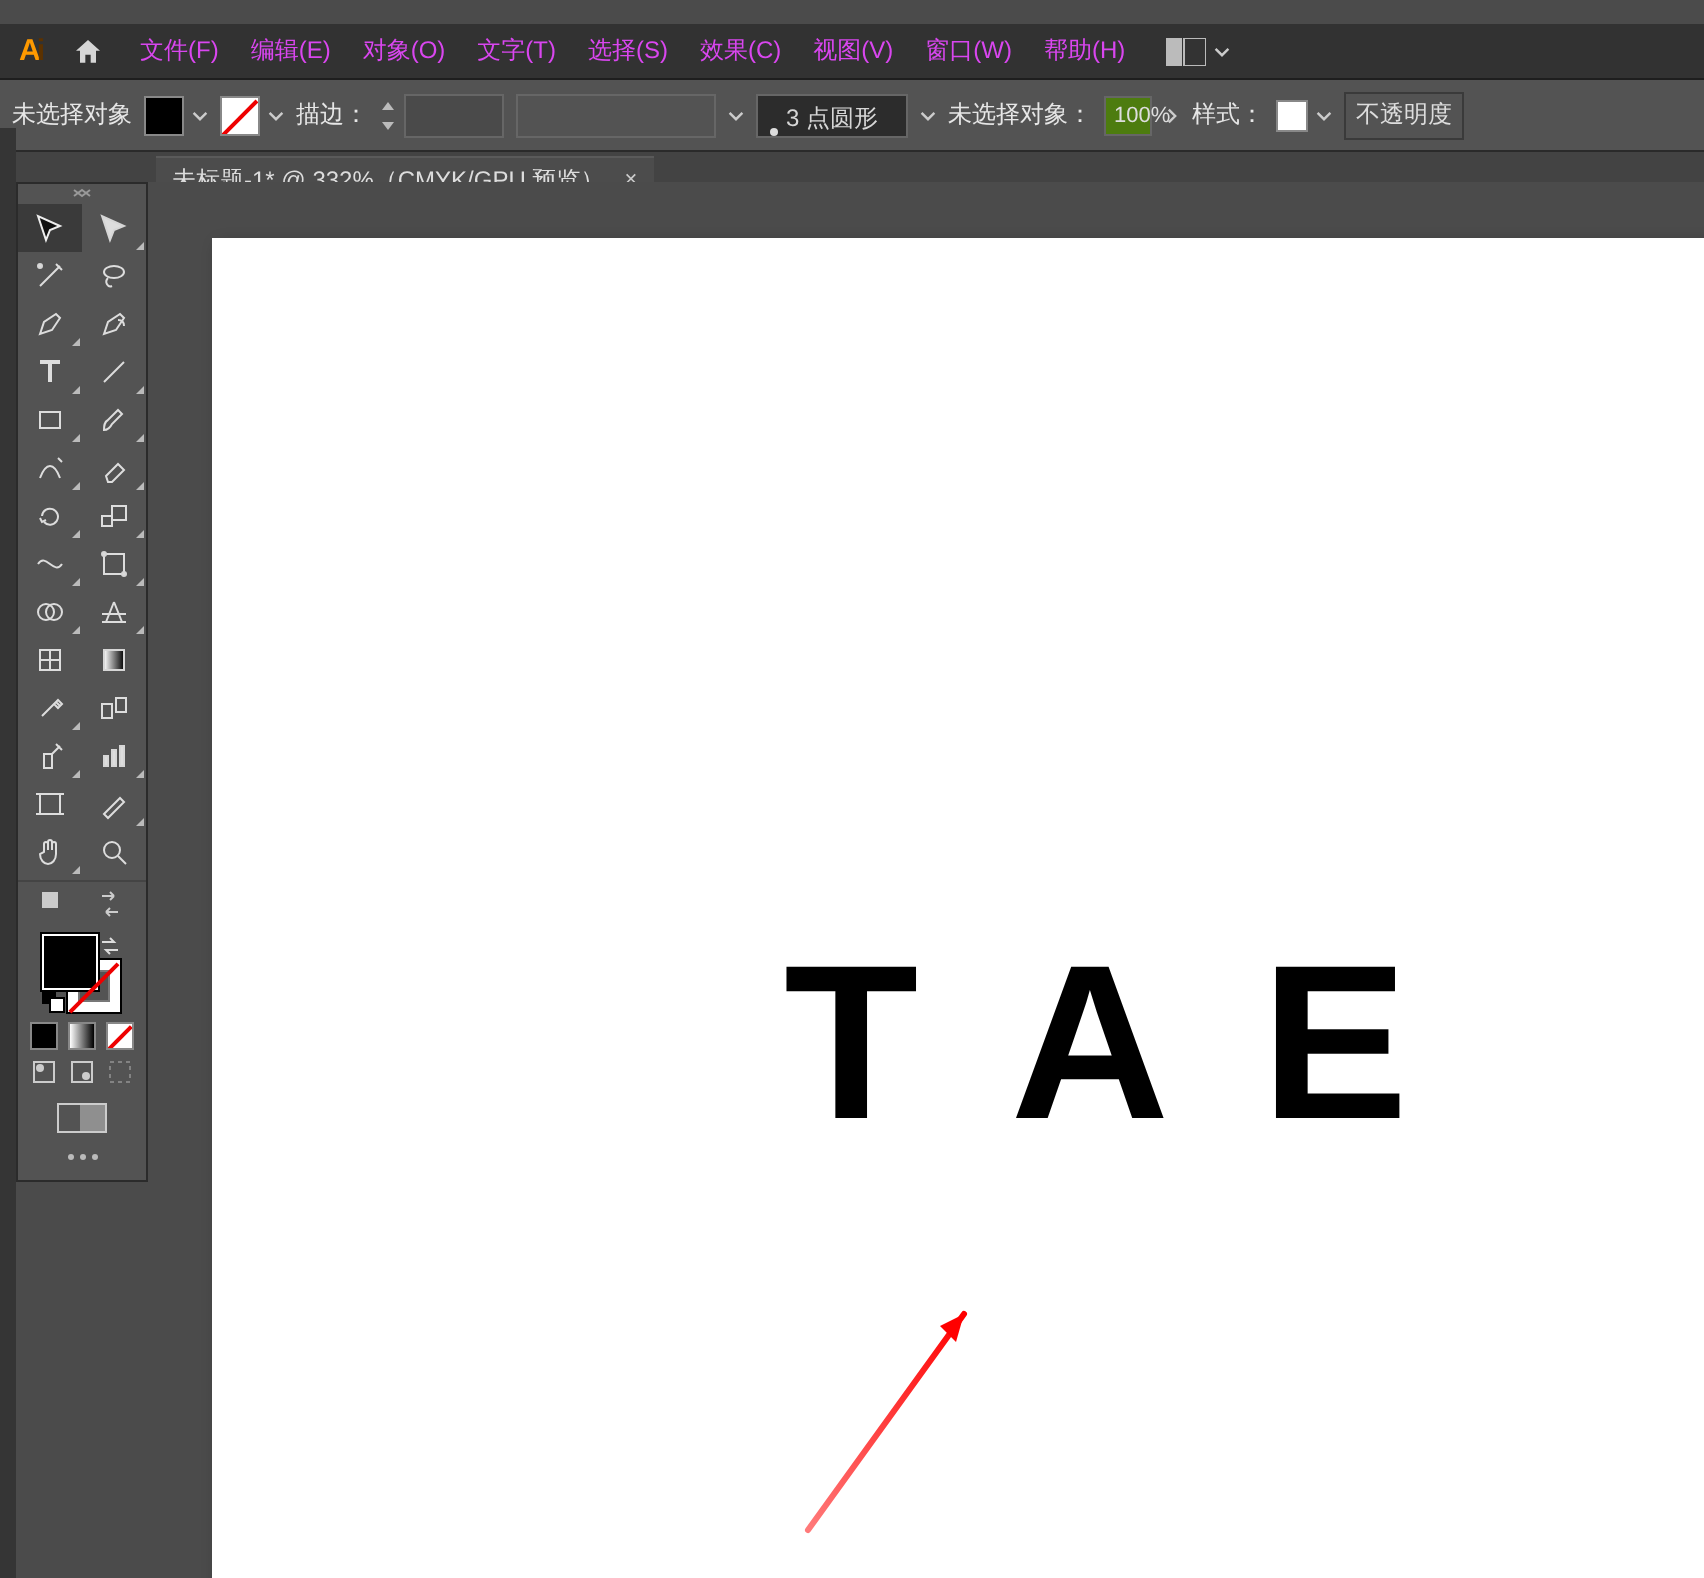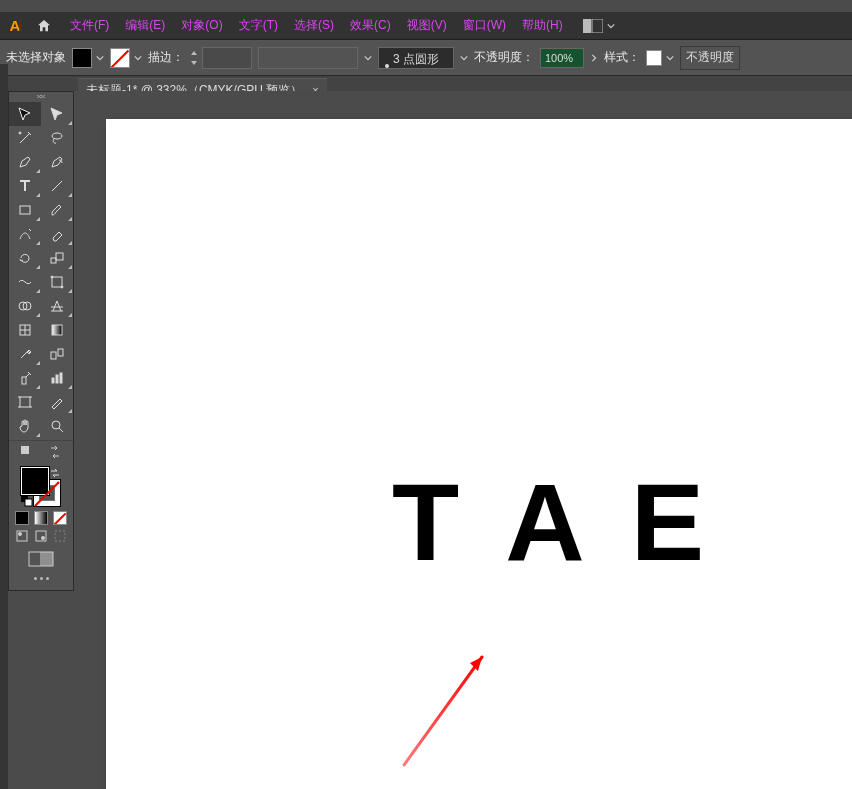--- a/index.html
+++ b/index.html
@@ -19,21 +19,21 @@
   
   .ctrlbar { height: 36px; background: #535353; display:flex; align-items:center; padding: 0 6px; border-bottom: 1px solid #2a2a2a; gap: 6px;}
   .ctrlbar .label { color: #e6e6e6; font-size: 12px; white-space:nowrap;}
   .swatch { width:20px; height:20px; border:1px solid #888; display:inline-block; }
   .swatch.black { background:#000; }
   .chev-s { width:8px; height:8px; }
   .drop-pair { display:flex; align-items:center; gap:4px;}
   .stroke-wide-select { width:50px; height:22px; background:#4a4a4a; border:1px solid #666; display:flex; align-items:center; padding-left:4px; position:relative;}
   .wide-drop { width:100px; height:22px; background:#535353; border:1px solid #666;}
   .style-drop { width:76px; height:22px; background:#2c2c2c; border:1px solid #666; display:flex; align-items:flex-end; padding:0 6px; gap:4px;}
-  .opac-box { width:44px; height:20px; background:#14532d; border:1px solid #666; color:#ddd; display:flex; align-items:center; padding:0 4px; font-size:11px;}
+  .opac-box { width:24px; height:20px; background:#4d7c0f; border:1px solid #666; color:#ddd; display:flex; align-items:center; padding:0 4px; font-size:11px;}
   .pref-btn { width:60px; height:24px; background:#535353; border:1px solid #3a3a3a; color:#ddd; display:flex; align-items:center; justify-content:center; font-size:12px;}
   .style-sw { width:16px; height:16px; background:#fff; border:1px solid #888; }
 
   
   .none-swatch { width:20px; height:20px; border:1px solid #888; background:#fff; position:relative; overflow:hidden;}
   .none-swatch::after { content:""; position:absolute; left:-3px; right:-3px; top:50%; border-top:2px solid #e00; transform:rotate(-45deg);}
 
   
   .docstrip { height: 27px; background:#434343; display:flex; align-items:center; padding-left: 78px;}
   .doctab { background:#4c4c4c; height:24px; display:flex; align-items:center; padding:0 8px; gap:10px; border-top:1px solid #5a5a5a;}
@@ -144,21 +144,21 @@
     </svg>
 
   <div class="style-drop">
     <span style="width:4px;height:4px;background:#ddd;border-radius:50%;"></span>
     <span>3 点圆形</span>
   </div>
   <svg class="chev-s" viewBox="0 0 10 10">
       <path d="M1 3l4 4 4-4" fill="none" stroke="#ccc" stroke-width="1.5"></path>
     </svg>
 
-  <div class="label">不透明度：</div>
+  <div class="label">未选择对象：</div>
   <div class="opac-box">100%</div>
   <svg width="8" height="8" viewBox="0 0 10 10">
       <path d="M3 1l4 4-4 4" fill="none" stroke="#ccc" stroke-width="1.5"></path>
     </svg>
 
   <div class="label">样式：</div>
   <div class="drop-pair">
     <div class="style-sw"></div>
     <svg class="chev-s" viewBox="0 0 10 10">
         <path d="M1 3l4 4 4-4" fill="none" stroke="#ccc" stroke-width="1.5"></path>

